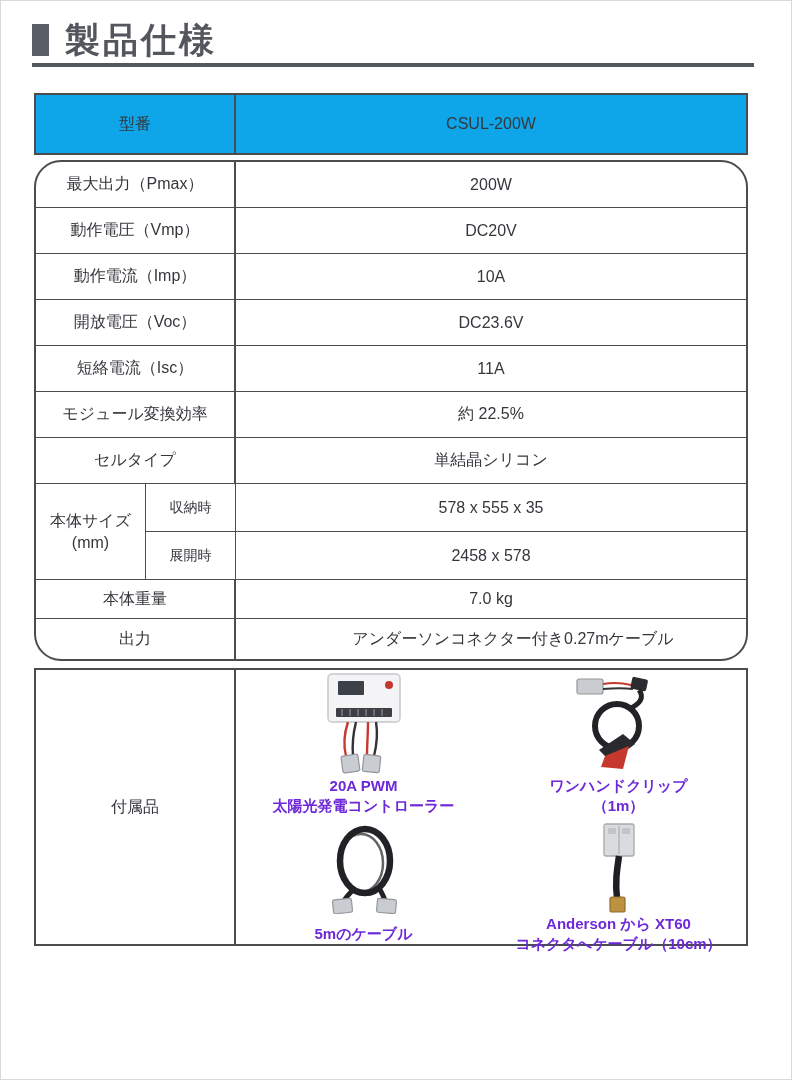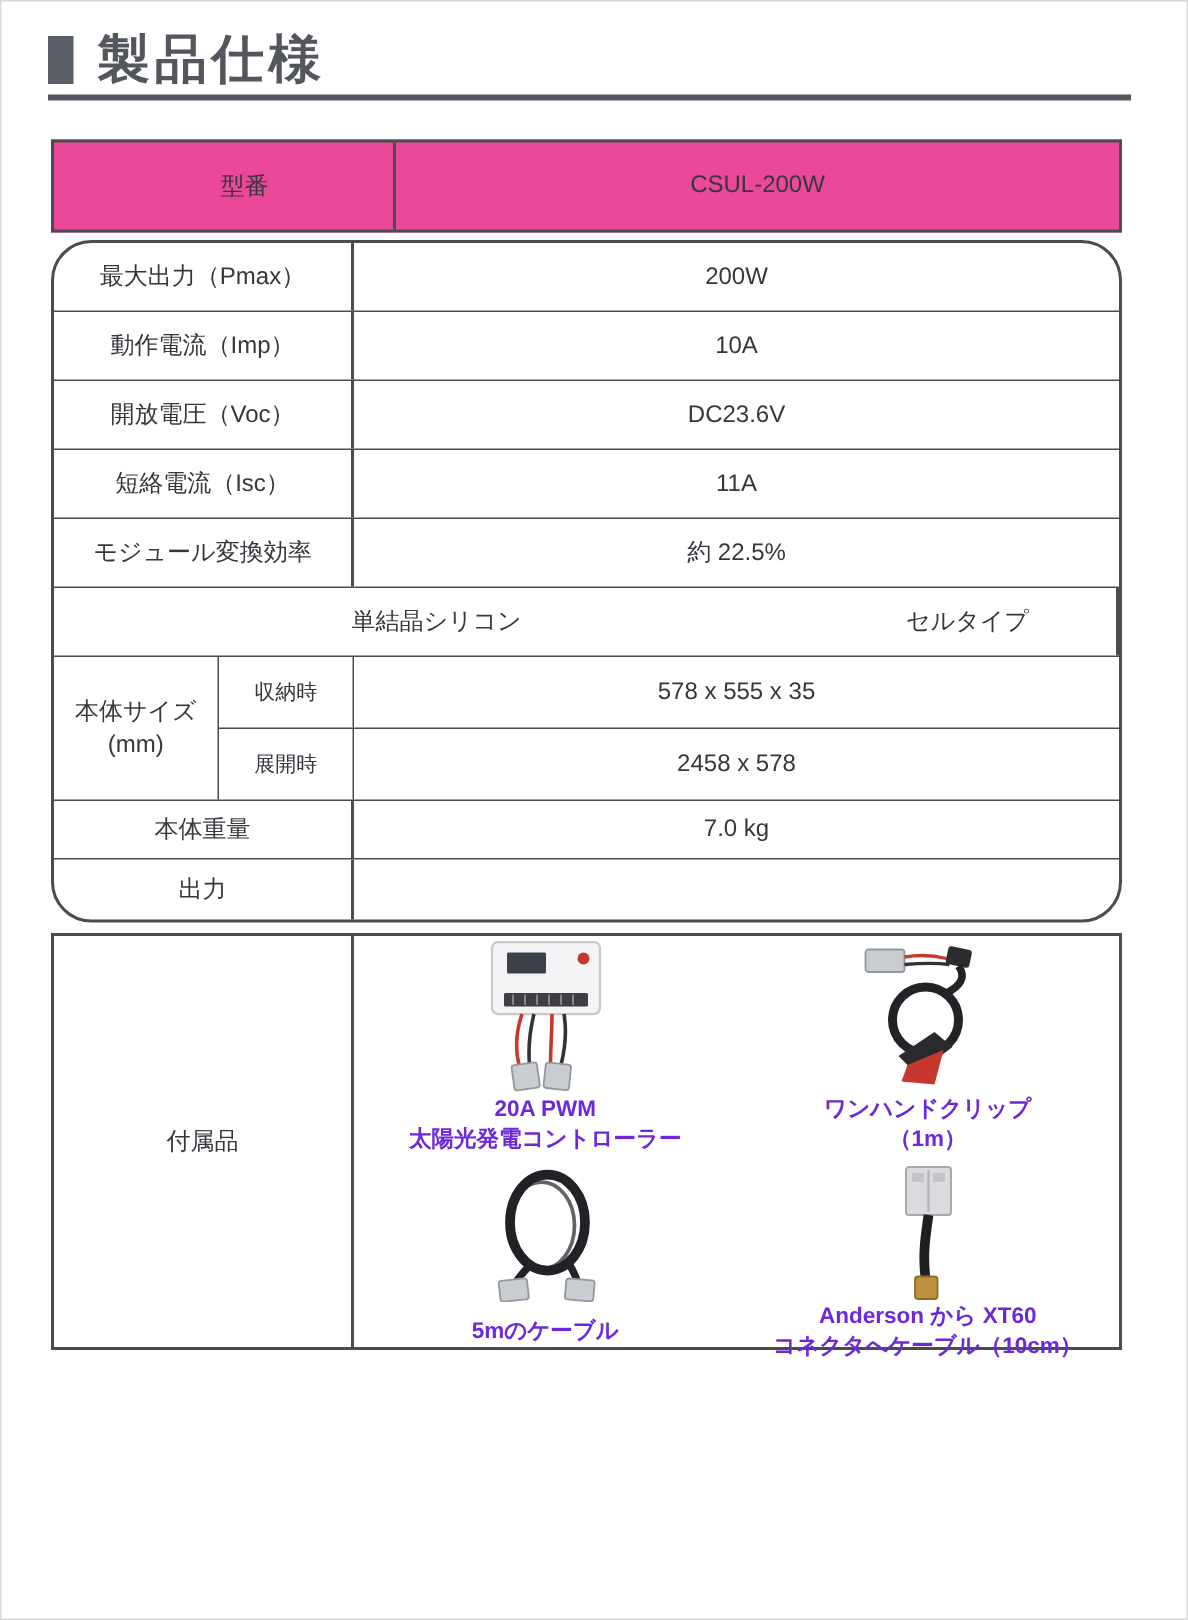--- a/index.html
+++ b/index.html
@@ -26,21 +26,21 @@
     border:2px solid #4b4c4f;
     box-sizing:border-box;
     background:#ffffff;
   }
   .cell{display:flex;align-items:center;justify-content:center;text-align:center;
         font-size:16px;color:#35373c;box-sizing:border-box;}
   .label-col{width:200px;border-right:2px solid #4b4c4f;flex:0 0 auto;}
   .value-col{flex:1 1 auto;}
 
   
-  .tbox.header{margin-top:26px;height:62px;display:flex;background:#ec4899;padding-left:28px;}
+  .tbox.header{margin-top:26px;height:62px;display:flex;background:#0ea5e9;}
 
   
   .tbox.specs{margin-top:5px;border-radius:27px;}
   .row{display:flex;border-bottom:1.5px solid #4b4c4f;height:45px;}
   .row:last-child{border-bottom:none;}
   .row.size-row{height:95px;}
   .row.weight-row{height:38px;}
   .row.output-row{height:40px;gap:44px;}
 
   
@@ -77,38 +77,42 @@
   <div class="cell value-col">CSUL-200W</div>
 </div>
 
 <div class="tbox specs">
 
   <div class="row">
     <div class="cell label-col">最大出力（Pmax）</div>
     <div class="cell value-col">200W</div>
   </div>
   <div class="row">
+    <div class="cell label-col">動作電圧（Vmp）</div>
+    <div class="cell value-col">DC20V</div>
+  </div>
+  <div class="row">
     <div class="cell label-col">動作電流（Imp）</div>
     <div class="cell value-col">10A</div>
   </div>
   <div class="row">
     <div class="cell label-col">開放電圧（Voc）</div>
     <div class="cell value-col">DC23.6V</div>
   </div>
   <div class="row">
     <div class="cell label-col">短絡電流（Isc）</div>
     <div class="cell value-col">11A</div>
   </div>
   <div class="row">
     <div class="cell label-col">モジュール変換効率</div>
     <div class="cell value-col">約 22.5%</div>
   </div>
   <div class="row">
+    <div class="cell label-col">セルタイプ</div>
     <div class="cell value-col">単結晶シリコン</div>
-    <div class="cell label-col">セルタイプ</div>
   </div>
 
   <div class="row size-row">
     <div class="cell size-main">
       <span>本体サイズ</span>
       <span>(mm)</span>
     </div>
     <div class="size-right">
       <div class="sub-row">
         <div class="cell sub-label">収納時</div>
@@ -120,20 +124,21 @@
       </div>
     </div>
   </div>
 
   <div class="row weight-row">
     <div class="cell label-col">本体重量</div>
     <div class="cell value-col">7.0 kg</div>
   </div>
   <div class="row output-row">
     <div class="cell label-col">出力</div>
+    <div class="cell value-col">アンダーソンコネクター付き0.27mケーブル</div>
   </div>
 </div>
 
 <div class="tbox accessories">
   <div class="cell label-col">付属品</div>
   <div class="acc-grid">
 
     <div class="acc-item">
       <div class="acc-img tall">
         <svg width="112" height="104" viewBox="0 0 112 104">

